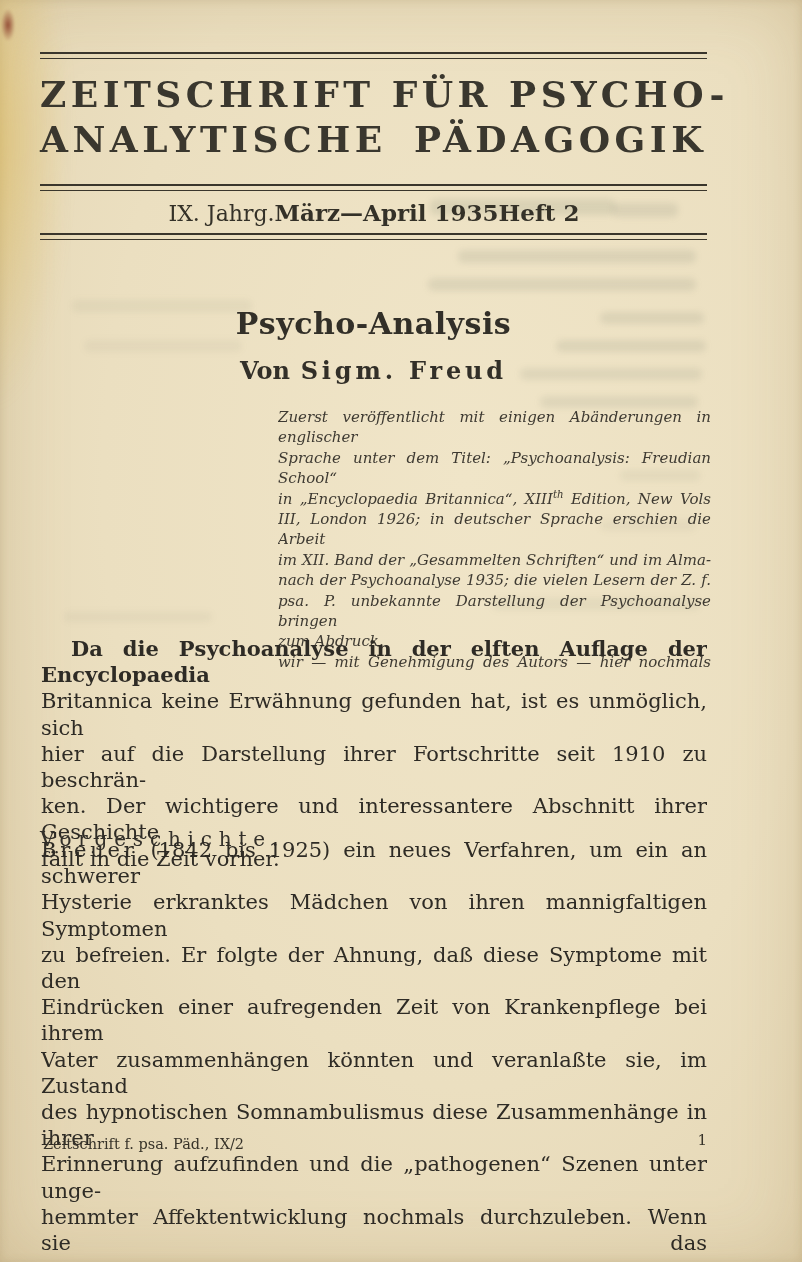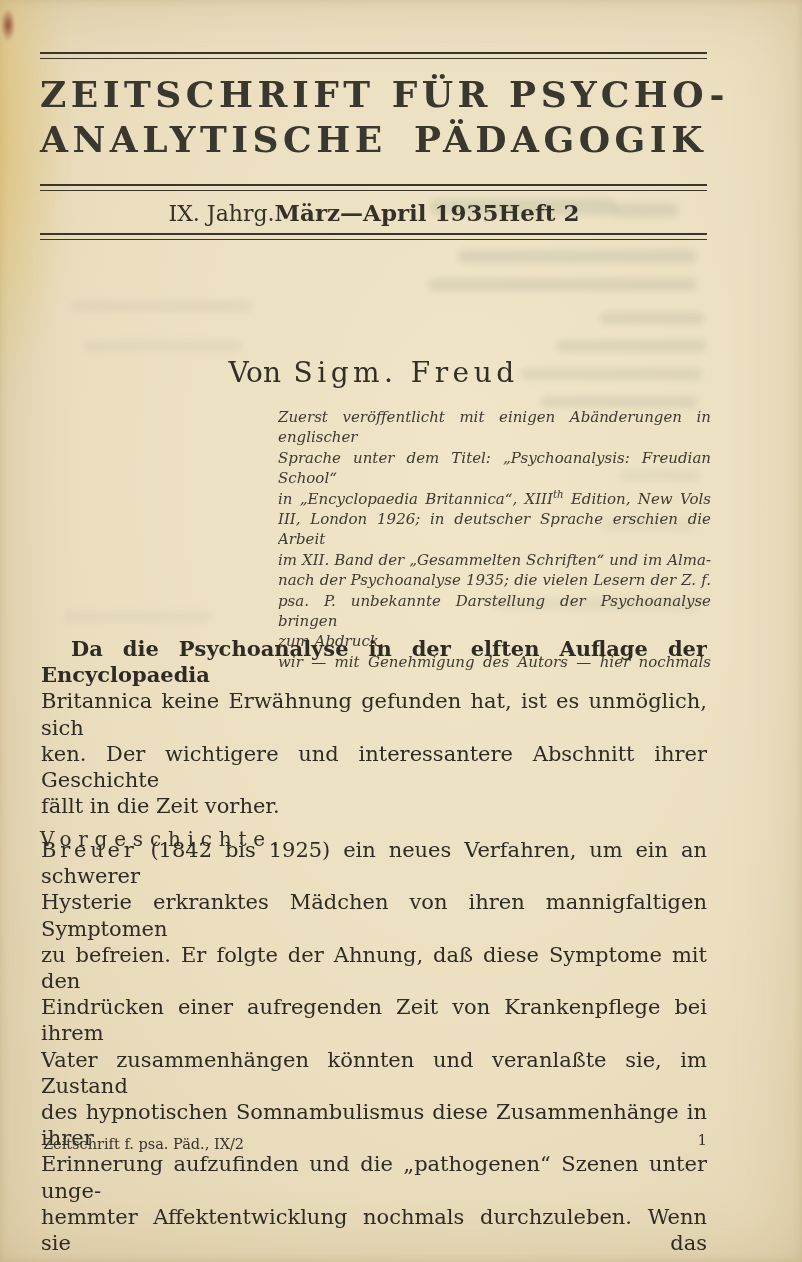--- a/index.html
+++ b/index.html
@@ -32,21 +32,21 @@
   .t1 { top:73px; } .t2 { top:118px; }
   .meta { position:absolute; left:41px; top:199px; width:666px;
     display:flex; justify-content:center; align-items:baseline; color:#343128; }
   .vol { font-size:22px; font-weight:normal; }
   .date,.heft { font-size:23px; font-weight:bold; }
 
   
   .a-title { position:absolute; left:40px; top:306px; width:667px; margin:0; text-align:center;
     font-size:30px; font-weight:bold; letter-spacing:0.5px; color:#322f28; }
   .byline { position:absolute; left:40px; top:356px; width:667px; text-align:center;
-    font-size:28px; font-weight:normal; color:#322f28; }
+    font-size:24px; font-weight:bold; color:#322f28; }
   .author { letter-spacing:0.16em; margin-left:0.45em; }
 
   
   .note { position:absolute; left:278px; top:407px; width:433px;
     font-style:italic; font-size:15px; line-height:20.4px; color:#3e3a32; }
 
   
   .para { position:absolute; left:41px; width:666px;
     font-size:21px; line-height:26.2px; color:#2e2b25; }
   .p1 { top:636px; } .p2 { top:837px; }
@@ -96,40 +96,42 @@
   <div class="drule r2"></div>
 
   <div class="meta">
     <span class="vol">IX. Jahrg.</span>
     <span class="date">März—April 1935</span>
     <span class="heft">Heft 2</span>
   </div>
 
   <div class="drule r3"></div>
 
+  <h2 class="a-title">Psycho-Analysis</h2>
 
   <div class="byline">
     <span>Von</span><span class="author">Sigm. Freud</span>
   </div>
 
   <div class="note">
       <div class="tl"><span>Zuerst veröffentlicht mit einigen Abänderungen in englischer</span></div>
       <div class="tl"><span>Sprache unter dem Titel: „Psychoanalysis: Freudian School“</span></div>
       <div class="tl"><span>in „Encyclopaedia Britannica“, XIII</span><span class="sup">th</span><span> Edition, New Vols</span></div>
       <div class="tl"><span>III, London 1926; in deutscher Sprache erschien die Arbeit</span></div>
       <div class="tl"><span>im XII. Band der „Gesammelten Schriften“ und im Alma-</span></div>
       <div class="tl"><span>nach der Psychoanalyse 1935; die vielen Lesern der Z. f.</span></div>
       <div class="tl"><span>psa. P. unbekannte Darstellung der Psychoanalyse bringen</span></div>
       <div class="tl tl-left"><span>zum Abdruck.</span></div>
       <div class="tl"><span>wir — mit Genehmigung des Autors — hier nochmals</span></div>
     </div>
 
   <div class="para p1">
       <div class="tl tl-ind"><span>Da die Psychoanalyse in der elften Auflage der Encyclopaedia</span></div>
       <div class="tl"><span>Britannica keine Erwähnung gefunden hat, ist es unmöglich, sich</span></div>
+      <div class="tl"><span>hier auf die Darstellung ihrer Fortschritte seit 1910 zu beschrän-</span></div>
       <div class="tl"><span>ken. Der wichtigere und interessantere Abschnitt ihrer Geschichte</span></div>
       <div class="tl tl-left"><span>fällt in die Zeit vorher.</span></div>
     </div>
 
   <h3 class="s-head">Vorgeschichte.</h3>
 
   <div class="para p2">
       <div class="tl"><span class="sp">Breuer</span><span> (1842 bis 1925) ein neues Verfahren, um ein an schwerer</span></div>
       <div class="tl"><span>Hysterie erkranktes Mädchen von ihren mannigfaltigen Symptomen</span></div>
       <div class="tl"><span>zu befreien. Er folgte der Ahnung, daß diese Symptome mit den</span></div>

